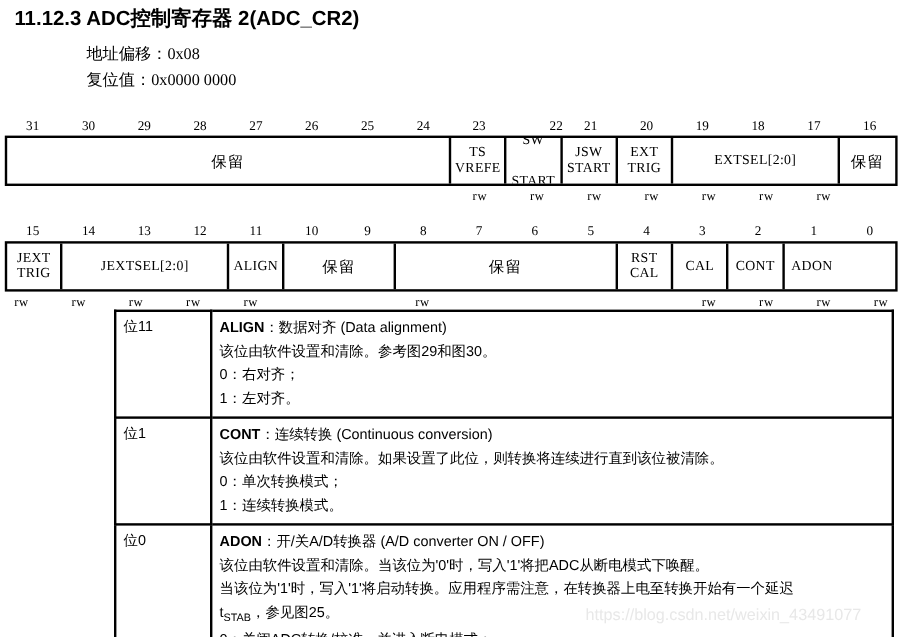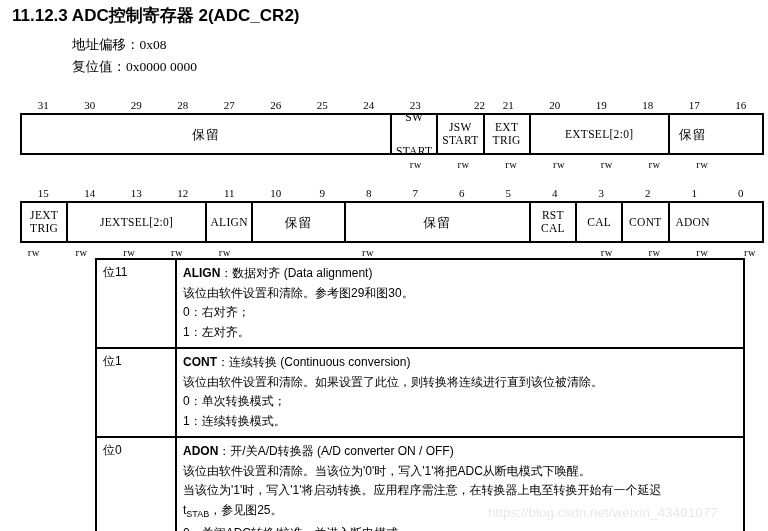--- a/index.html
+++ b/index.html
@@ -34,21 +34,21 @@
     font-size: 13.5px;
     font-family: "Liberation Serif", serif;
     white-space: nowrap;
   }
   #meta-offset { top: 36px; }
   #meta-reset  { top: 58px; }
 
   
   .reg-block {
     position: absolute;
-    left: 20px;
+    left: 4px;
     width: 744px;
   }
   #reg-block-hi { top: 98px; }
   #reg-block-lo { top: 186px; }
 
   .bit-numbers {
     display: flex;
     height: 15px;
     font-family: "Liberation Serif", serif;
     font-size: 11px;
@@ -162,20 +162,24 @@
       <div class="bnum" style="width: 6.25%;">21</div>
       <div class="bnum" style="width: 6.25%;">20</div>
       <div class="bnum" style="width: 6.25%;">19</div>
       <div class="bnum" style="width: 6.25%;">18</div>
       <div class="bnum" style="width: 6.25%;">17</div>
       <div class="bnum" style="width: 6.25%;">16</div>
     </div>
   <div class="reg-row" id="regrow-hi">
       <div class="reg-cell cn" style="width: 50%;">
         <span>保留</span>
+      </div>
+      <div class="reg-cell" style="width: 6.25%;">
+        <span>TS</span>
+        <span class="l2">VREFE</span>
       </div>
       <div class="reg-cell" style="width: 6.25%; gap: 21px;">
         <span>SW</span>
         <span class="l2">START</span>
       </div>
       <div class="reg-cell" style="width: 6.25%;">
         <span>JSW</span>
         <span class="l2">START</span>
       </div>
       <div class="reg-cell" style="width: 6.25%;">

